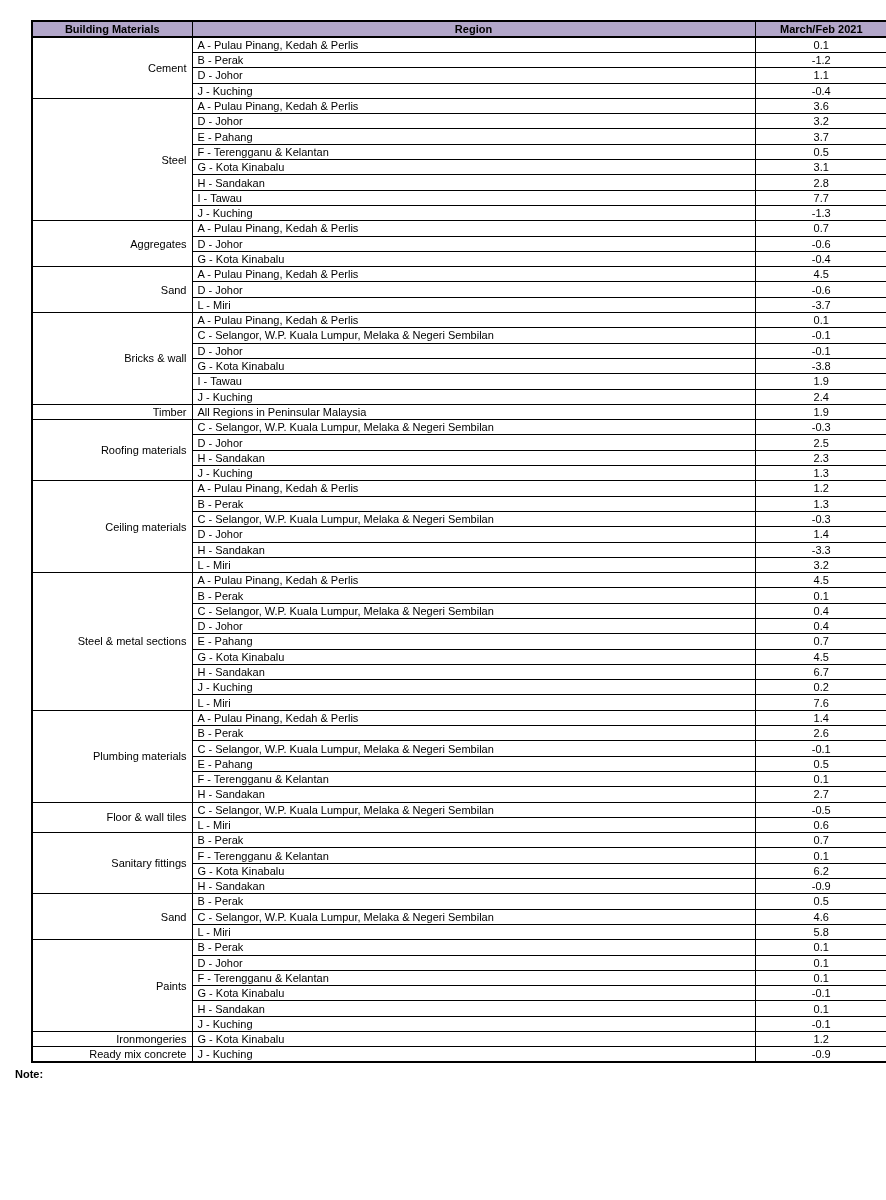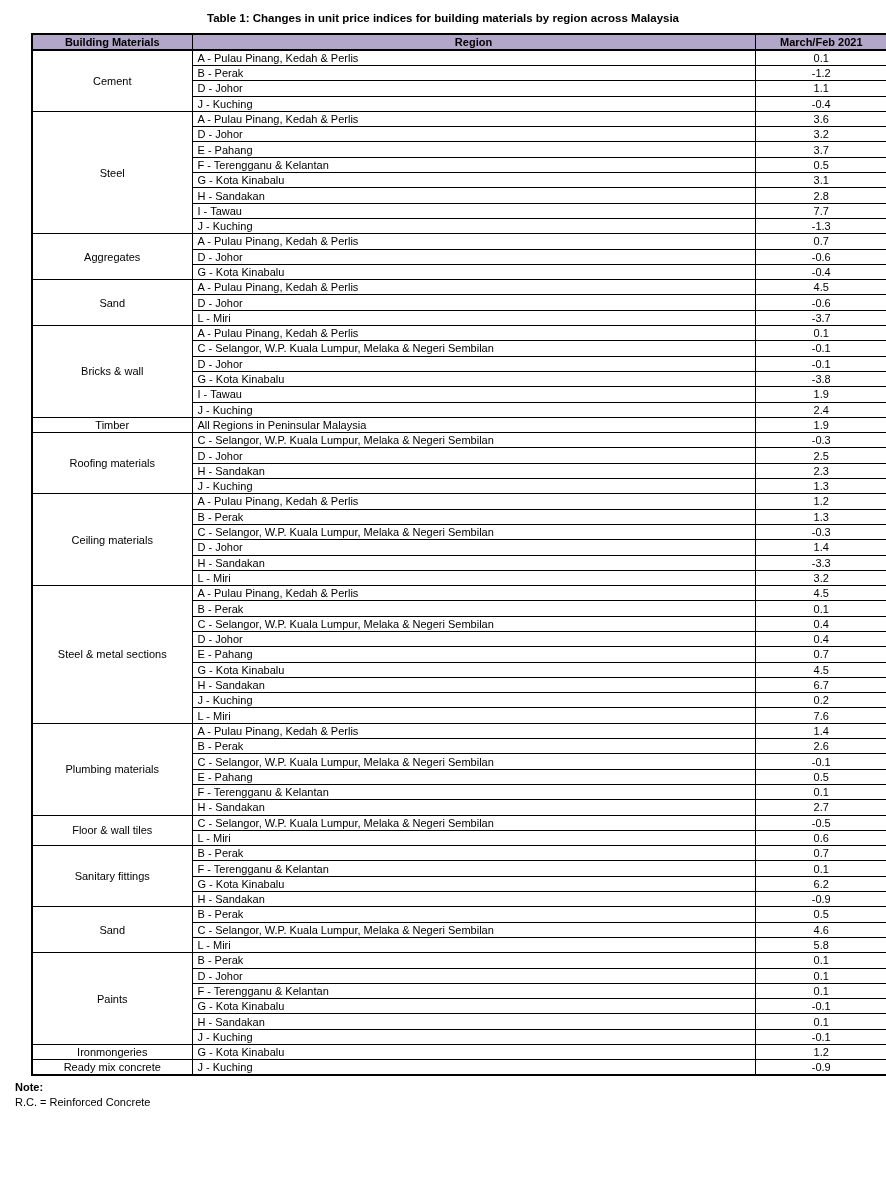--- a/index.html
+++ b/index.html
@@ -52,38 +52,37 @@
     height: 15px;
     padding: 1px 2px;
     border-bottom: 2px solid var(--border-color);
   }
   td {
     height: 15.3px;
     padding: 1px 5px;
   }
   td.material {
     vertical-align: middle;
-    text-align: center;
+    text-align: right;
     padding-left: 5px;
   }
   td.region { text-align: left; }
   td.value  { text-align: center; padding: 1px 0; }
   .note-block {
     margin: 4px 15px 32px 15px;
     line-height: 15px;
   }
   .note-label { font-weight: bold; }
 </style>
 </head>
 <body>
 
 <div class="page">
 
   <div class="title-block">
-    <div>Table 1: Changes in unit price indices for building materials by region across Malaysia</div>
   </div>
 
   <table class="materials">
     <colgroup>
       <col class="c-material">
       <col class="c-region">
       <col class="c-value">
     </colgroup>
     <thead>
       <tr>
@@ -375,16 +374,15 @@
         <tr>
           <td class="material" rowspan="1">Ready mix concrete</td>
           <td class="region">J - Kuching</td>
           <td class="value">-0.9</td>
         </tr>
       </tbody>
   </table>
 
   <div class="note-block">
     <div class="note-label">Note:</div>
-    <div>R.C. = Reinforced Concrete</div>
   </div>
 
 </div>
 
 </body></html>

